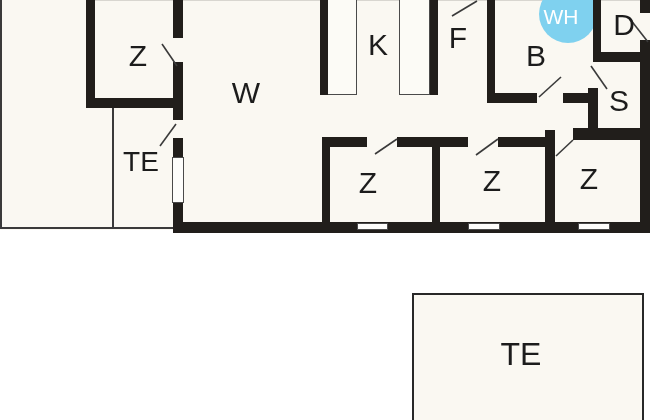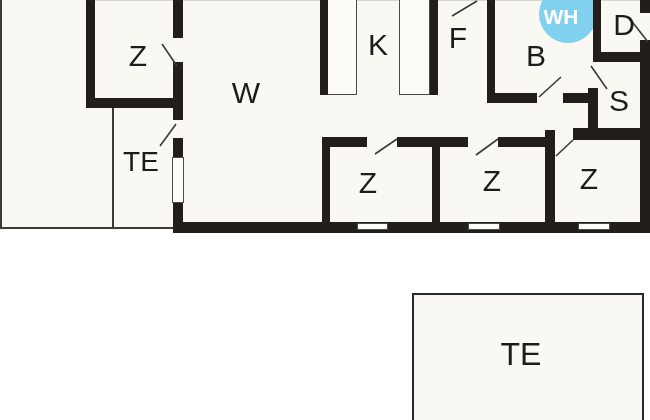--- a/index.html
+++ b/index.html
@@ -9,21 +9,21 @@
   }
   .floor{position:absolute;background:var(--floor,#faf8f2);}
   .w{position:absolute;background:var(--wall,#211e1b);}
   .tl{position:absolute;background:#3a3a3a;}
   .win{position:absolute;background:#fdfdfb;border:1px solid #4a4a4a;box-sizing:border-box;}
   .counter{position:absolute;background:#fcfbf6;border:1.5px solid #4a4a4a;box-sizing:border-box;}
   .lbl{
     position:absolute;transform:translate(-50%,-50%);
     font-size:30px;color:#1c1c1c;white-space:nowrap;line-height:1;
   }
-  .lbl-wh{font-size:21px;color:var(--wh-text,#ffffff);font-weight:bold;}
+  .lbl-wh{font-size:21px;color:var(--wh-text,#ffffff);}
   #wh-disc{
     position:absolute;left:539px;top:-15px;width:58px;height:58px;
     border-radius:50%;background:var(--accent,#7fd1ef);
   }
   #te-building{
     position:absolute;left:412px;top:293px;width:232px;height:140px;
     background:var(--floor,#faf8f2);border:2.5px solid #282828;box-sizing:border-box;
   }
   #swings{position:absolute;left:0;top:0;}
   #swings line{stroke:#3a3a3a;stroke-width:1.6;}

